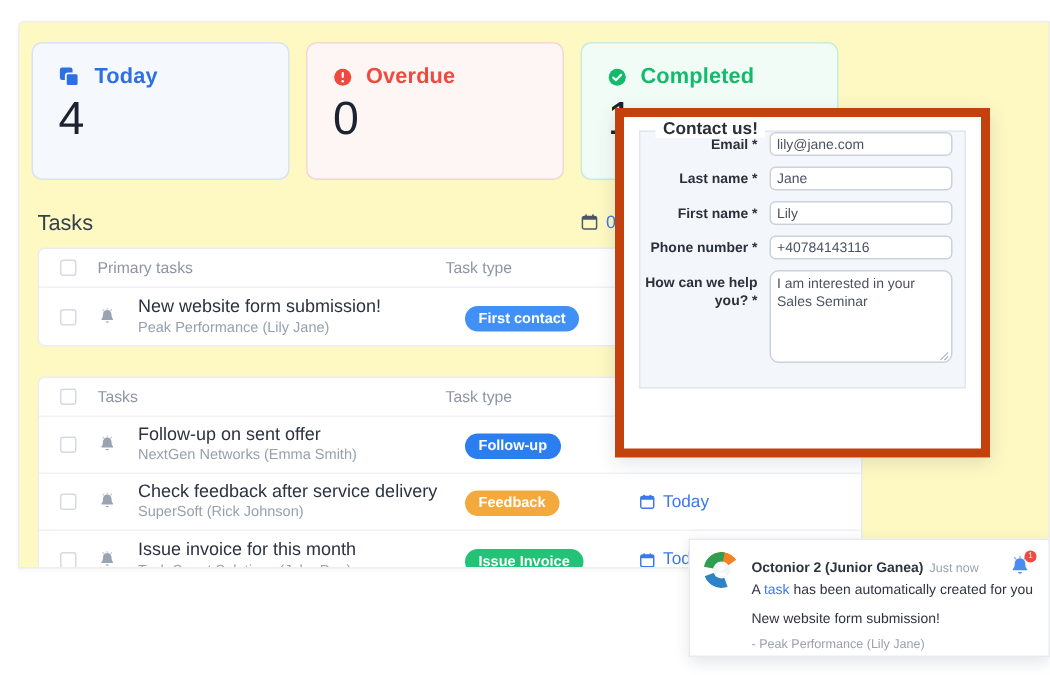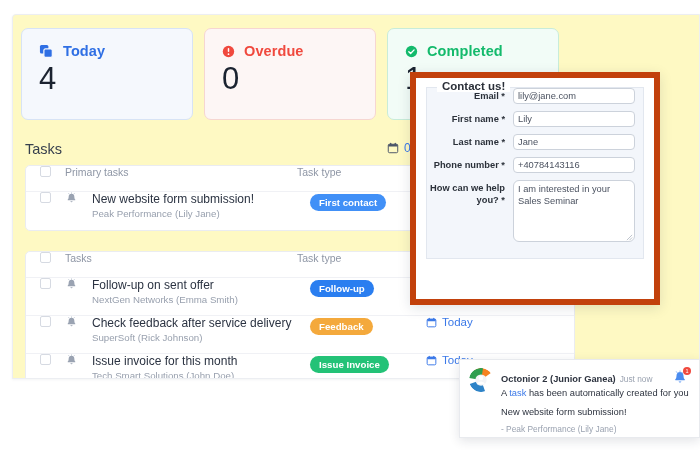--- a/index.html
+++ b/index.html
@@ -59,21 +59,21 @@
   }
 
   .table-card {
     position: absolute; left: 12px; top: 150px;
     width: 550px;
     background: #fff;
     border: 1px solid #eaecf1;
     border-radius: 5px;
     overflow: hidden;
   }
-  .thead, .trow { display: flex; align-items: flex-start; }
+  .thead, .trow { display: flex; align-items: center; }
   .thead {
     height: 26px; padding: 0 0 0 14px;
     border-bottom: 1px solid #f0f1f5;
   }
   .th { font-size: 10.5px; color: #8e96a5; }
   .cb {
     width: 11px; height: 11px; border: 1px solid #d6dae2;
     border-radius: 2px; background: #fff; flex: none;
   }
   .col-check { width: 25px; display: flex; }
@@ -391,27 +391,27 @@
   <div class="form-popup">
     <div class="form-inner">
       <div class="form-legend">Contact us!</div>
 
       <div class="frow">
         <div class="flabel">Email *</div>
         <div class="finput">lily@jane.com</div>
       </div>
 
       <div class="frow">
+        <div class="flabel">Last name *</div>
+        <div class="finput">Jane</div>
+      </div>
+
+      <div class="frow">
         <div class="flabel">First name *</div>
         <div class="finput">Lily</div>
-      </div>
-
-      <div class="frow">
-        <div class="flabel">Last name *</div>
-        <div class="finput">Jane</div>
       </div>
 
       <div class="frow">
         <div class="flabel">Phone number *</div>
         <div class="finput">+40784143116</div>
       </div>
 
       <div class="frow">
         <div class="flabel">How can we help you? *</div>
         <div class="ftext">

